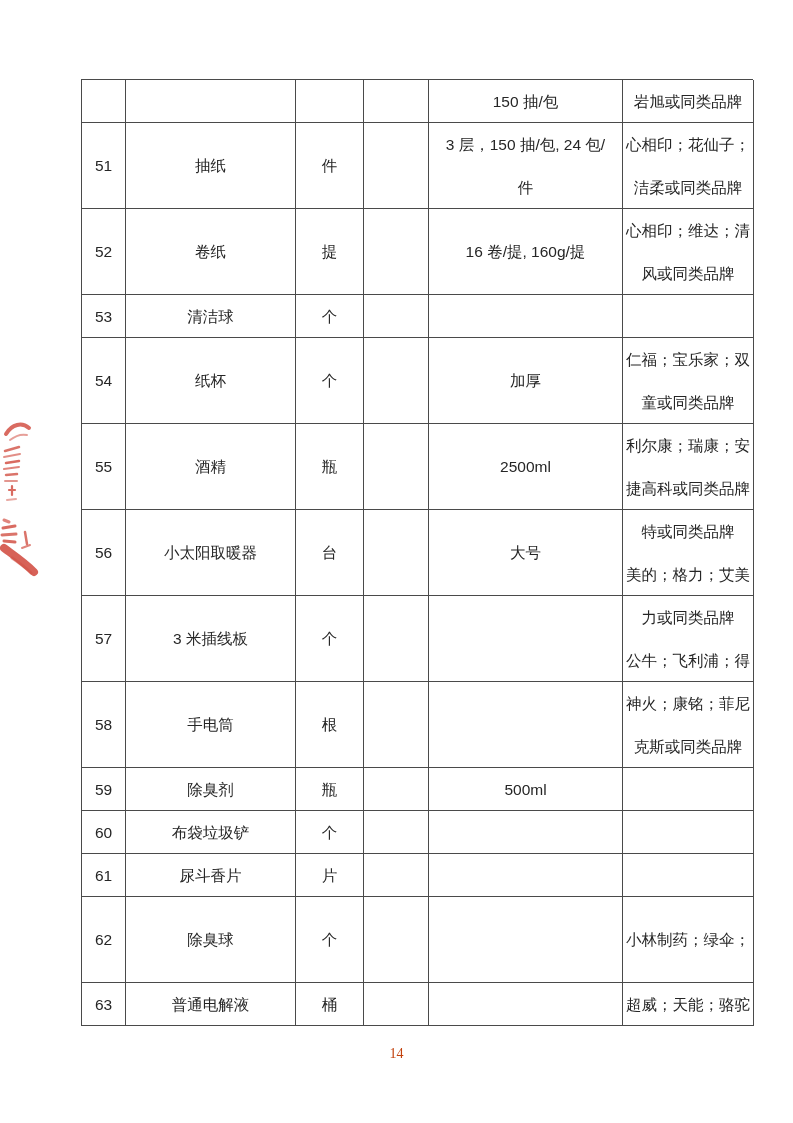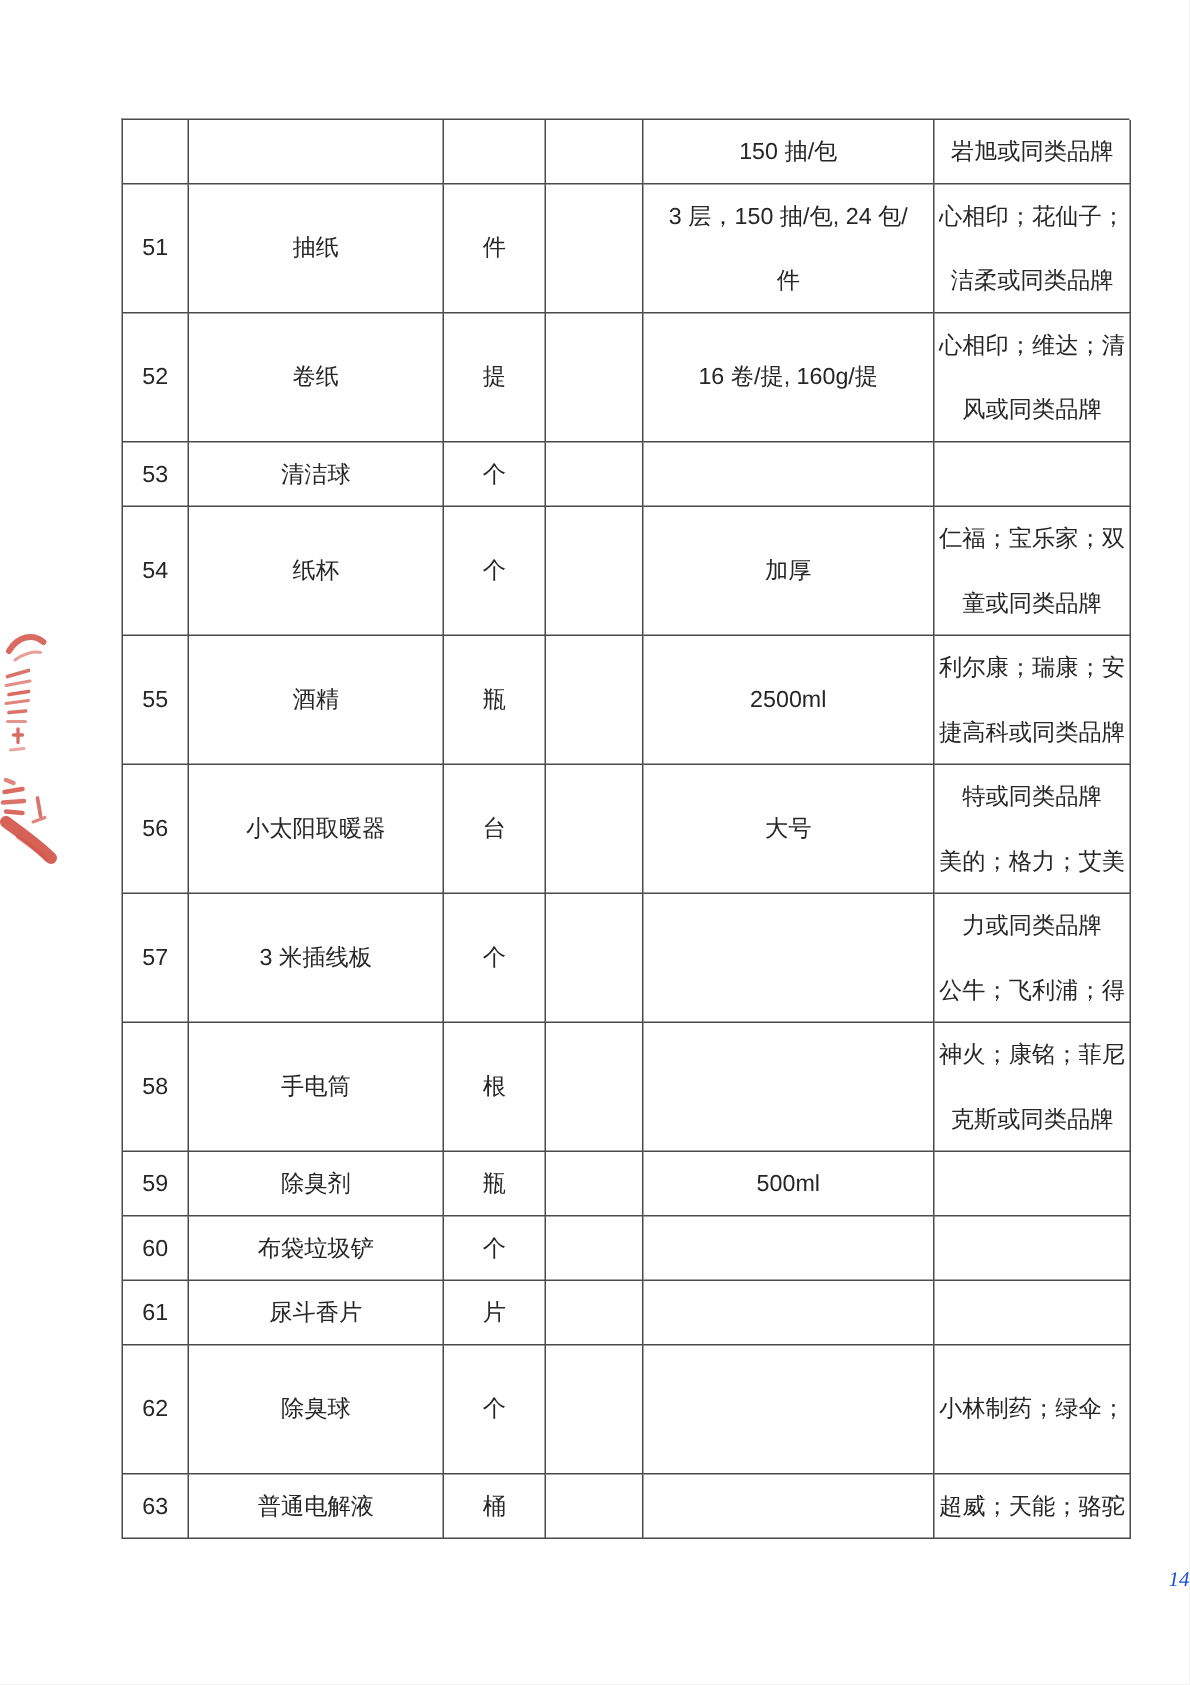--- a/index.html
+++ b/index.html
@@ -38,25 +38,24 @@
     font-size: 15.5px;
     line-height: 43px;
     overflow: hidden;
     white-space: nowrap;
   }
   .cell .line { height: 43px; }
   
   .page-number {
     position: absolute;
     left: 0; top: 1046px; width: 100%;
-    text-align: right;
+    text-align: center;
     font-family: "Liberation Serif", "DejaVu Serif", serif;
     font-size: 14px;
-    color: #1d4ed8;
-    font-style: italic;
+    color: #c2410c;
   }
   
   .seal { position: absolute; pointer-events: none; opacity: 0.88; }
   .seal-a { left: 0px; top: 418px; }
   .seal-b { left: -2px; top: 510px; }
 </style>
 </head>
 <body>
 
 <div class="page">

